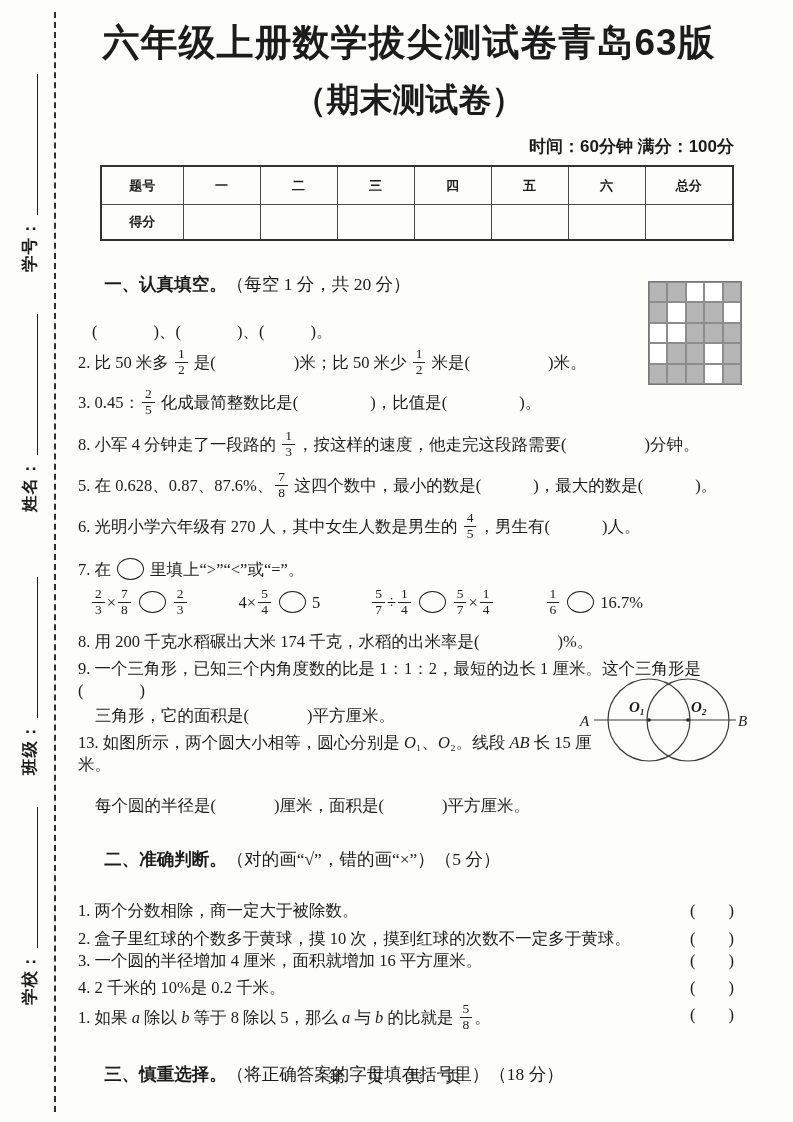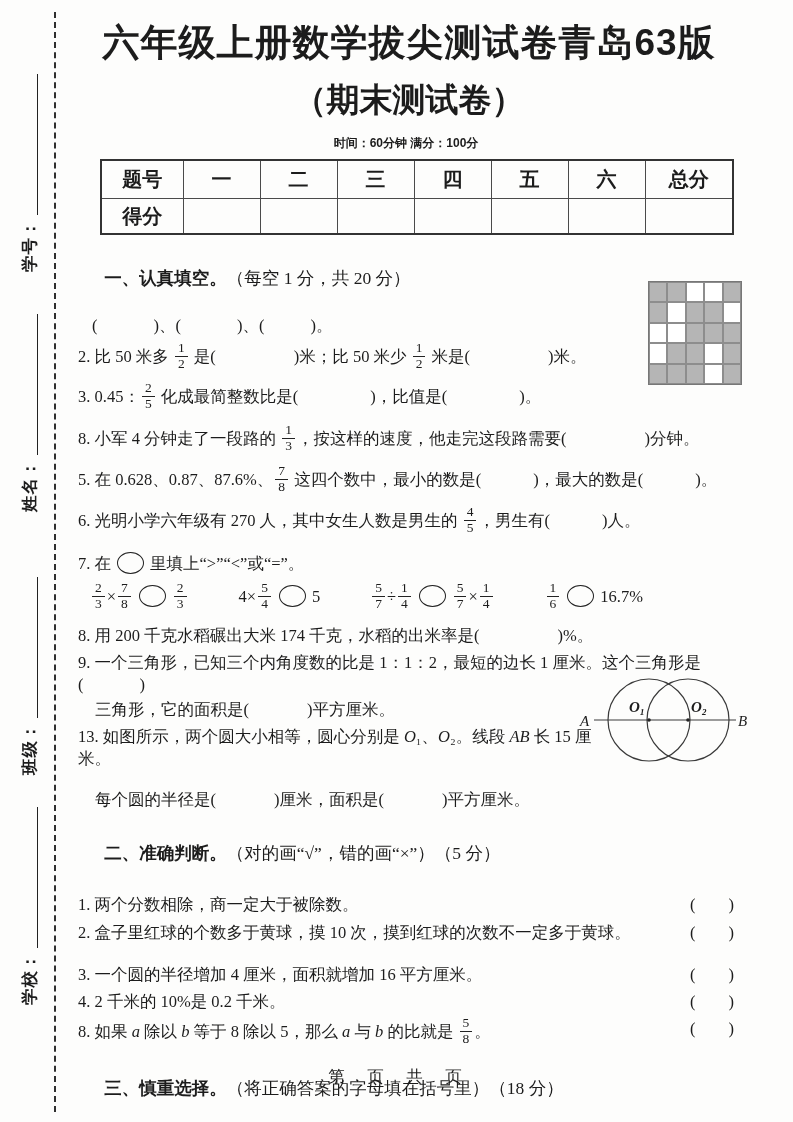--- a/index.html
+++ b/index.html
@@ -13,24 +13,24 @@
              transform:rotate(-90deg); display:flex; align-items:flex-end; }
   .v-label { font-size:16.5px; font-weight:600; letter-spacing:1px; white-space:nowrap; }
   .v-rule  { flex:1; height:0; border-bottom:1.5px solid #222; margin:0 2px 3px 4px; }
   .f1 { top:159px; } .f2 { top:399px; } .f3 { top:662px; } .f4 { top:892px; }
 
   .main { position:absolute; left:78px; top:20px; width:662px; }
   h1.title { font-family:"Liberation Sans","DejaVu Sans",sans-serif; font-size:37px;
              font-weight:bold; text-align:center; letter-spacing:1px; line-height:1.25; }
   h2.subtitle { font-family:"Liberation Sans","DejaVu Sans",sans-serif; font-size:33px;
              font-weight:bold; text-align:center; margin-top:14px; line-height:1.2; }
-  .meta { text-align:center; font-family:"Liberation Sans","DejaVu Sans",sans-serif;
-          font-size:12px; font-weight:bold; margin:15px 6px 7px 0; }
+  .meta { text-align:right; font-family:"Liberation Sans","DejaVu Sans",sans-serif;
+          font-size:17px; font-weight:bold; margin:15px 6px 7px 0; }
   table.score { width:634px; margin-left:22px; border-collapse:collapse; border:2px solid #333; }
-  table.score td { border:1.5px solid #4a4a4a; text-align:center; font-size:20px;
+  table.score td { border:1.5px solid #4a4a4a; text-align:center; font-size:13px;
                    font-weight:600; height:39px; }
   table.score tr.r2 td { height:35px; }
   td.w-label { width:82px; } td.w-num { width:77px; } td.w-total { width:88px; }
 
   .sec { margin-top:10px; font-size:17.5px; white-space:pre-wrap; }
   .sec .sec-h { font-family:"Liberation Sans","DejaVu Sans",sans-serif; font-weight:bold; }
   .sec .sec-n { font-weight:normal; }
   .q { font-size:16.5px; line-height:1.3; white-space:pre-wrap; }
   .it { font-style:italic; }
   .frac { display:inline-flex; flex-direction:column; text-align:center; vertical-align:middle;
@@ -125,30 +125,30 @@
       <span class="sec-h">二、准确判断。</span><span class="sec-n">（对的画“√”，错的画“×”）（5 分）</span>
     </div>
     <div class="judge" style="margin-top:8px">
       <span class="jt"><span>1. 两个分数相除，商一定大于被除数。</span></span>
       <span class="bracket">(　　)</span>
     </div>
     <div class="judge" style="margin-top:6px">
       <span class="jt"><span>2. 盒子里红球的个数多于黄球，摸 10 次，摸到红球的次数不一定多于黄球。</span></span>
       <span class="bracket">(　　)</span>
     </div>
-    <div class="judge" style="margin-top:20px">
+    <div class="judge" style="margin-top:0">
       <span class="jt"><span>3. 一个圆的半径增加 4 厘米，面积就增加 16 平方厘米。</span></span>
       <span class="bracket">(　　)</span>
     </div>
     <div class="judge" style="margin-top:5px">
       <span class="jt"><span>4. 2 千米的 10%是 0.2 千米。</span></span>
       <span class="bracket">(　　)</span>
     </div>
     <div class="judge" style="margin-top:5px">
-      <span class="jt"><span>8. 如果 </span><span class="it">a</span><span> 除以 </span><span class="it">b</span><span> 等于 8 除以 5，那么 </span><span class="it">a</span><span> 与 </span><span class="it">b</span><span> 的比就是 </span><span class="frac"><span class="num">5</span><span class="den">8</span></span><span>。</span></span>
+      <span class="jt"><span>1. 如果 </span><span class="it">a</span><span> 除以 </span><span class="it">b</span><span> 等于 8 除以 5，那么 </span><span class="it">a</span><span> 与 </span><span class="it">b</span><span> 的比就是 </span><span class="frac"><span class="num">5</span><span class="den">8</span></span><span>。</span></span>
       <span class="bracket">(　　)</span>
     </div>
 
     <div class="sec" style="margin-top:7px">
       <span class="sec-h">三、慎重选择。</span><span class="sec-n">（将正确答案的字母填在括号里）（18 分）</span>
     </div>
 
   </div>
 
   <div class="shade-grid">

